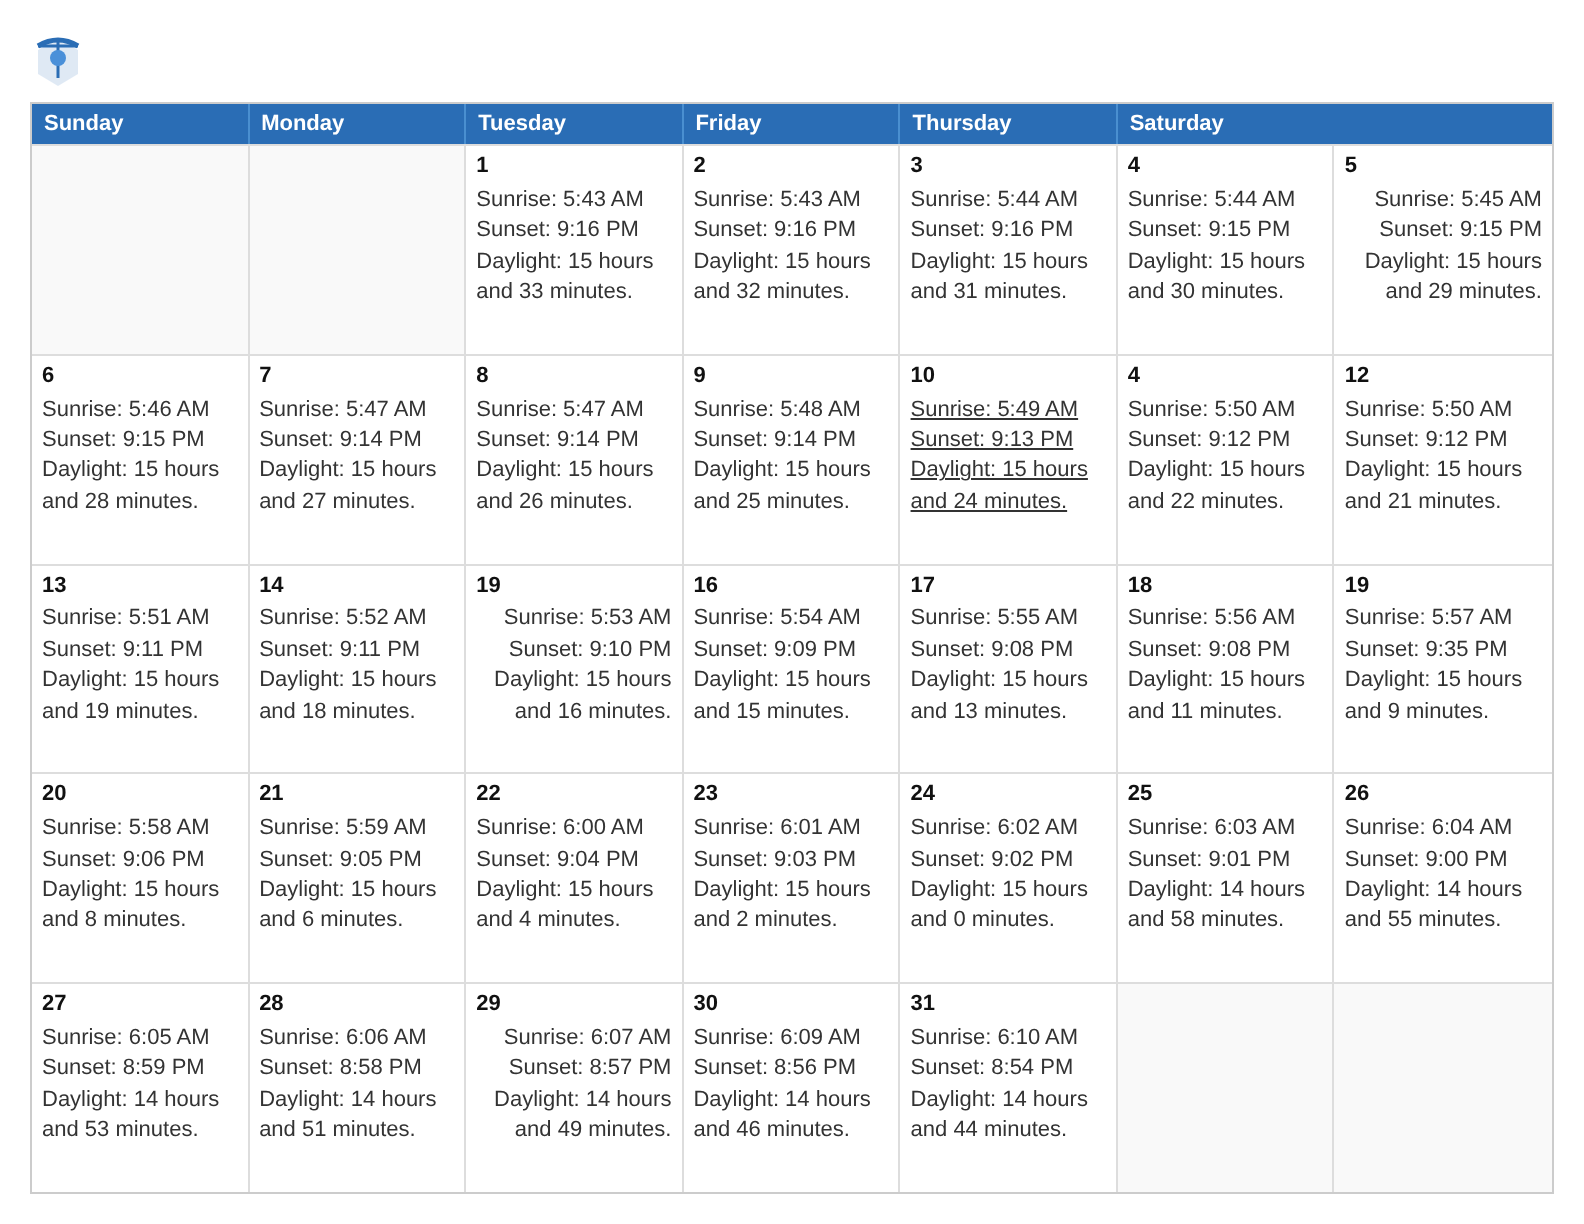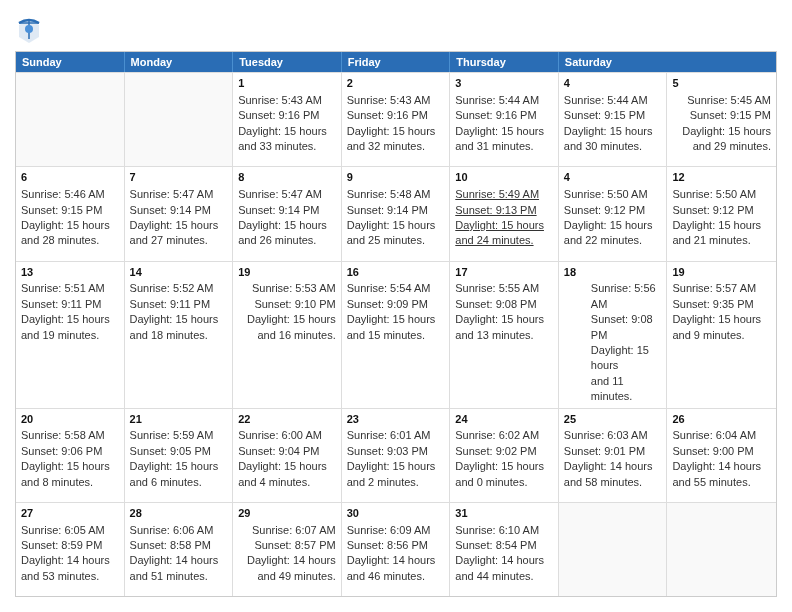--- a/index.html
+++ b/index.html
@@ -263,21 +263,21 @@
           </div>
           <div class="cal-cell">
             <span class="day-num">17</span>
             <div class="cell-info" style="white-space: pre-line;">Sunrise: 5:55 AM
 Sunset: 9:08 PM
 Daylight: 15 hours
 and 13 minutes.</div>
           </div>
           <div class="cal-cell">
             <span class="day-num">18</span>
-            <div class="cell-info" style="white-space: pre-line; margin-left: 27px;">Sunrise: 5:56 AM
+            <div class="cell-info" style="white-space: pre-line;">Sunrise: 5:56 AM
 Sunset: 9:08 PM
 Daylight: 15 hours
 and 11 minutes.</div>
           </div>
           <div class="cal-cell">
             <span class="day-num">19</span>
             <div class="cell-info" style="white-space: pre-line;">Sunrise: 5:57 AM
 Sunset: 9:35 PM
 Daylight: 15 hours
 and 9 minutes.</div>

